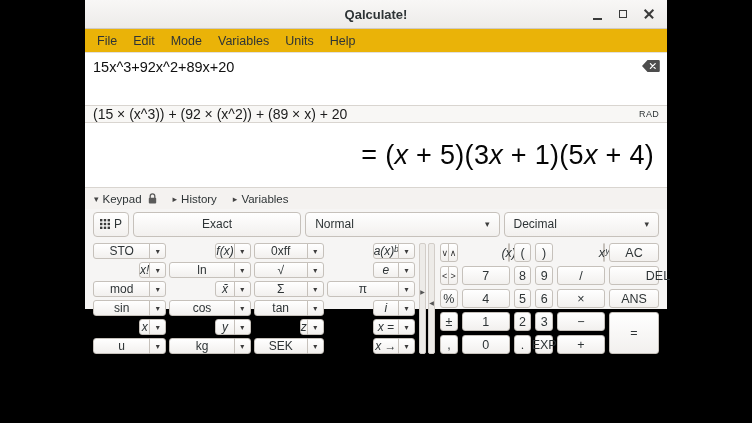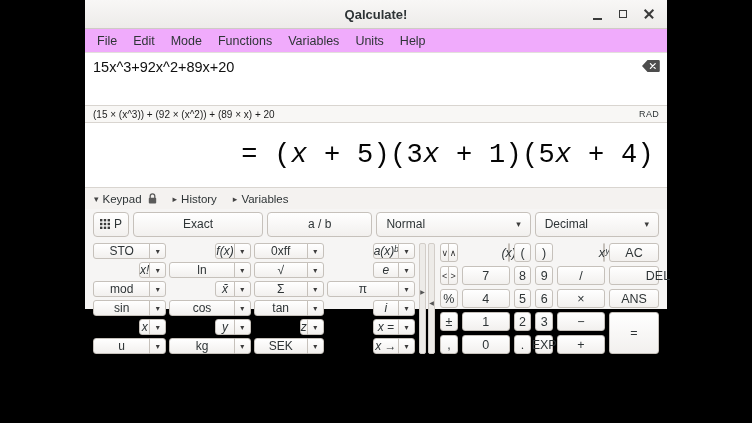--- a/index.html
+++ b/index.html
@@ -36,49 +36,48 @@
   .ic-close { width:12px; height:12px; position:relative; display:block; }
   .ic-close::before, .ic-close::after {
     content:""; position:absolute; top:5px; left:0; width:12px; height:1.6px; background:#3a3a3a;
   }
   .ic-close::before { transform:rotate(45deg); }
   .ic-close::after  { transform:rotate(-45deg); }
 
   
   .menubar {
     height:24px; flex:none; display:flex; align-items:center;
-    padding:0 4px; background:#f0abfc; border-bottom:1px solid #e3e0dc;
+    padding:0 4px; background:#eab308; border-bottom:1px solid #e3e0dc;
   }
   .menu-item { font-size:12.5px; color:#2e3436; padding:4px 8px; }
 
   
   .expr {
     height:52px; flex:none; background:#fff; position:relative;
     padding:6px 30px 0 8px; font-size:14.5px; color:#101010;
   }
   .expr-clear {
     position:absolute; right:7px; top:7px; border:none; background:transparent; padding:0;
     display:flex; align-items:center;
   }
 
   
   .statusbar {
     height:18px; flex:none; background:#f8f7f5;
     border-top:1px solid #d9d5d0; border-bottom:1px solid #d9d5d0;
     display:flex; align-items:center; padding:0 8px;
   }
-  .parsed { font-size:10px; color:#1c1c1c; }
+  .parsed { font-size:14px; color:#1c1c1c; }
   .rad { margin-left:auto; font-size:9px; color:#2e3436; letter-spacing:.3px; }
 
   
   .resultarea {
     height:64px; flex:none; background:#fff;
     display:flex; align-items:center; justify-content:flex-end;
     padding-right:13px;
-    font-family:Liberation Mono, monospace;
   }
   .result { font-size:27px; color:#050505; letter-spacing:.3px; }
   .result i { font-style:italic; }
 
   
   .panelbar {
     height:22px; flex:none; background:#f4f2f0; border-top:1px solid #d9d5d0;
     display:flex; align-items:center; gap:16px; padding:0 9px;
   }
   .expander { display:flex; align-items:center; gap:4px; font-size:11.5px; color:#2e3436; }
@@ -153,21 +152,20 @@
         <button class="wc">
           <span class="ic-close"></span>
         </button>
       </div>
     </div>
 
     <div class="menubar">
         <span class="menu-item">File</span>
         <span class="menu-item">Edit</span>
         <span class="menu-item">Mode</span>
-        <span class="menu-item">Functions</span>
         <span class="menu-item">Variables</span>
         <span class="menu-item">Units</span>
         <span class="menu-item">Help</span>
       </div>
 
     <div class="expr">
       <span>15x^3+92x^2+89x+20</span>
       <button class="expr-clear">
         <svg width="18" height="12" viewBox="0 0 18 12">
           <path d="M5.5 0 H16.6 a1.2 1.2 0 0 1 1.2 1.2 V10.8 a1.2 1.2 0 0 1 -1.2 1.2 H5.5 L0 6 Z" fill="#4d4d4d"></path>
@@ -216,23 +214,20 @@
               <rect x="7.6" y="3.8" width="2.4" height="2.4"></rect>
             <rect x="0" y="7.6" width="2.4" height="2.4"></rect>
               <rect x="3.8" y="7.6" width="2.4" height="2.4"></rect>
               <rect x="7.6" y="7.6" width="2.4" height="2.4"></rect>
           </g>
         </svg>
         <span>P</span>
       </button>
       <button class="tbtn w-exact">
         <span>Exact</span>
-      </button>
-      <button class="tbtn w-frac">
-        <span>a / b</span>
       </button>
       <button class="tbtn combo w-normal">
         <span>Normal</span>
         <span class="combo-arrow">▾</span>
       </button>
       <button class="tbtn combo w-decimal">
         <span>Decimal</span>
         <span class="combo-arrow">▾</span>
       </button>
     </div>

